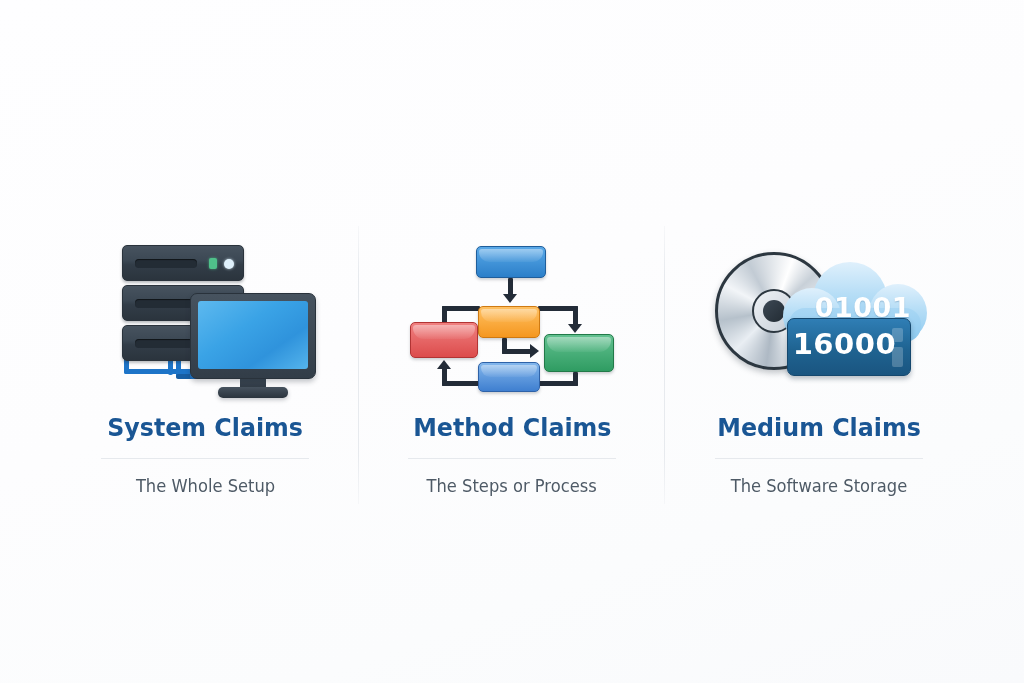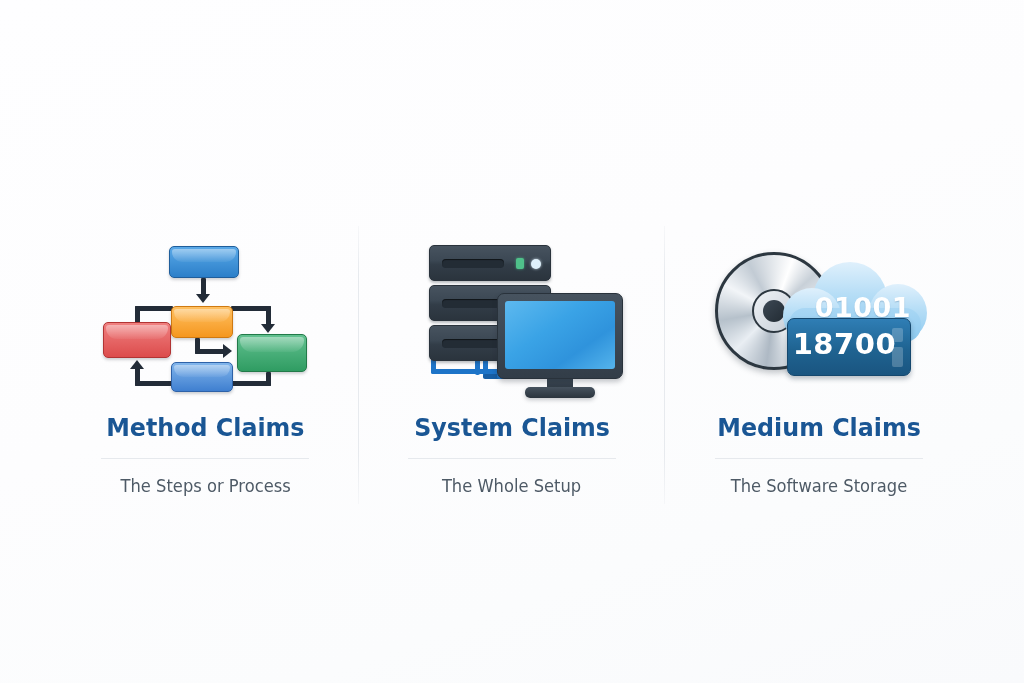--- a/index.html
+++ b/index.html
@@ -389,20 +389,60 @@
     text-shadow: 0 1px 1px rgba(60,110,150,0.35);
   }
 </style>
 </head>
 <body>
 
 <div class="canvas">
 
 
   <div class="columns">
+
+    <div class="column">
+      <div class="icon-area">
+        <div class="server-icon">
+
+          <div class="cable" style="left:30px; top:126px; width:84px; height:5px;"></div>
+          <div class="cable" style="left:30px; top:113px; width:5px; height:18px;"></div>
+          <div class="cable" style="left:30px; top:113px; width:56px; height:5px;"></div>
+          <div class="cable" style="left:82px; top:113px; width:5px; height:22px;"></div>
+          <div class="cable dark" style="left:82px; top:131px; width:46px; height:5px;"></div>
+          <div class="cable" style="left:74px; top:98px; width:5px; height:34px;"></div>
+          <div class="cable" style="left:70px; top:96px; width:13px; height:8px; border-radius:2px;"></div>
+          <div class="cable" style="left:96px; top:98px; width:5px; height:38px;"></div>
+
+          <div class="rack" id="rack1">
+            <div class="slot"></div>
+            <div class="led-sq led-green"></div>
+            <div class="led-cir led-white"></div>
+          </div>
+          <div class="rack" id="rack2">
+            <div class="slot"></div>
+            <div class="led-sq led-orange"></div>
+            <div class="led-cir led-red"></div>
+          </div>
+          <div class="rack" id="rack3">
+            <div class="slot"></div>
+          </div>
+
+          <div class="monitor-neck"></div>
+          <div class="monitor-base"></div>
+          <div class="monitor">
+            <div class="screen"></div>
+          </div>
+        </div>
+      </div>
+      <div class="col-title">System Claims</div>
+      <div class="title-rule"></div>
+      <div class="col-sub">The Whole Setup</div>
+      <div class="col-divider"></div>
+    </div>
 
     <div class="column">
       <div class="icon-area">
         <div class="flow-icon">
 
           <div class="fline" style="left:100px; top:34px; width:5px; height:19px;"></div>
           <div class="farrow down" style="left:95px; top:50px;"></div>
 
           <div class="fline" style="left:34px; top:62px; width:38px; height:5px;"></div>
           <div class="fline" style="left:34px; top:62px; width:5px; height:20px;"></div>
@@ -430,75 +470,35 @@
         </div>
       </div>
       <div class="col-title">Method Claims</div>
       <div class="title-rule"></div>
       <div class="col-sub">The Steps or Process</div>
       <div class="col-divider"></div>
     </div>
 
     <div class="column">
       <div class="icon-area">
-        <div class="server-icon">
-
-          <div class="cable" style="left:30px; top:126px; width:84px; height:5px;"></div>
-          <div class="cable" style="left:30px; top:113px; width:5px; height:18px;"></div>
-          <div class="cable" style="left:30px; top:113px; width:56px; height:5px;"></div>
-          <div class="cable" style="left:82px; top:113px; width:5px; height:22px;"></div>
-          <div class="cable dark" style="left:82px; top:131px; width:46px; height:5px;"></div>
-          <div class="cable" style="left:74px; top:98px; width:5px; height:34px;"></div>
-          <div class="cable" style="left:70px; top:96px; width:13px; height:8px; border-radius:2px;"></div>
-          <div class="cable" style="left:96px; top:98px; width:5px; height:38px;"></div>
-
-          <div class="rack" id="rack1">
-            <div class="slot"></div>
-            <div class="led-sq led-green"></div>
-            <div class="led-cir led-white"></div>
-          </div>
-          <div class="rack" id="rack2">
-            <div class="slot"></div>
-            <div class="led-sq led-orange"></div>
-            <div class="led-cir led-red"></div>
-          </div>
-          <div class="rack" id="rack3">
-            <div class="slot"></div>
-          </div>
-
-          <div class="monitor-neck"></div>
-          <div class="monitor-base"></div>
-          <div class="monitor">
-            <div class="screen"></div>
-          </div>
-        </div>
-      </div>
-      <div class="col-title">System Claims</div>
-      <div class="title-rule"></div>
-      <div class="col-sub">The Whole Setup</div>
-      <div class="col-divider"></div>
-    </div>
-
-    <div class="column">
-      <div class="icon-area">
         <div class="media-icon">
           <div class="disc">
             <div class="hub-ring">
               <div class="hub-hole"></div>
             </div>
           </div>
           <div class="cloud">
             <div class="puff p1"></div>
             <div class="puff p2"></div>
             <div class="puff p3"></div>
             <div class="base"></div>
             <div class="cloud-bits">01001</div>
           </div>
           <div class="drive-box">
-            <div class="bits">18700</div>
+            <div class="bits">16000</div>
             <div class="btn-a"></div>
             <div class="btn-b"></div>
           </div>
         </div>
       </div>
       <div class="col-title">Medium Claims</div>
       <div class="title-rule"></div>
       <div class="col-sub">The Software Storage</div>
     </div>
 

